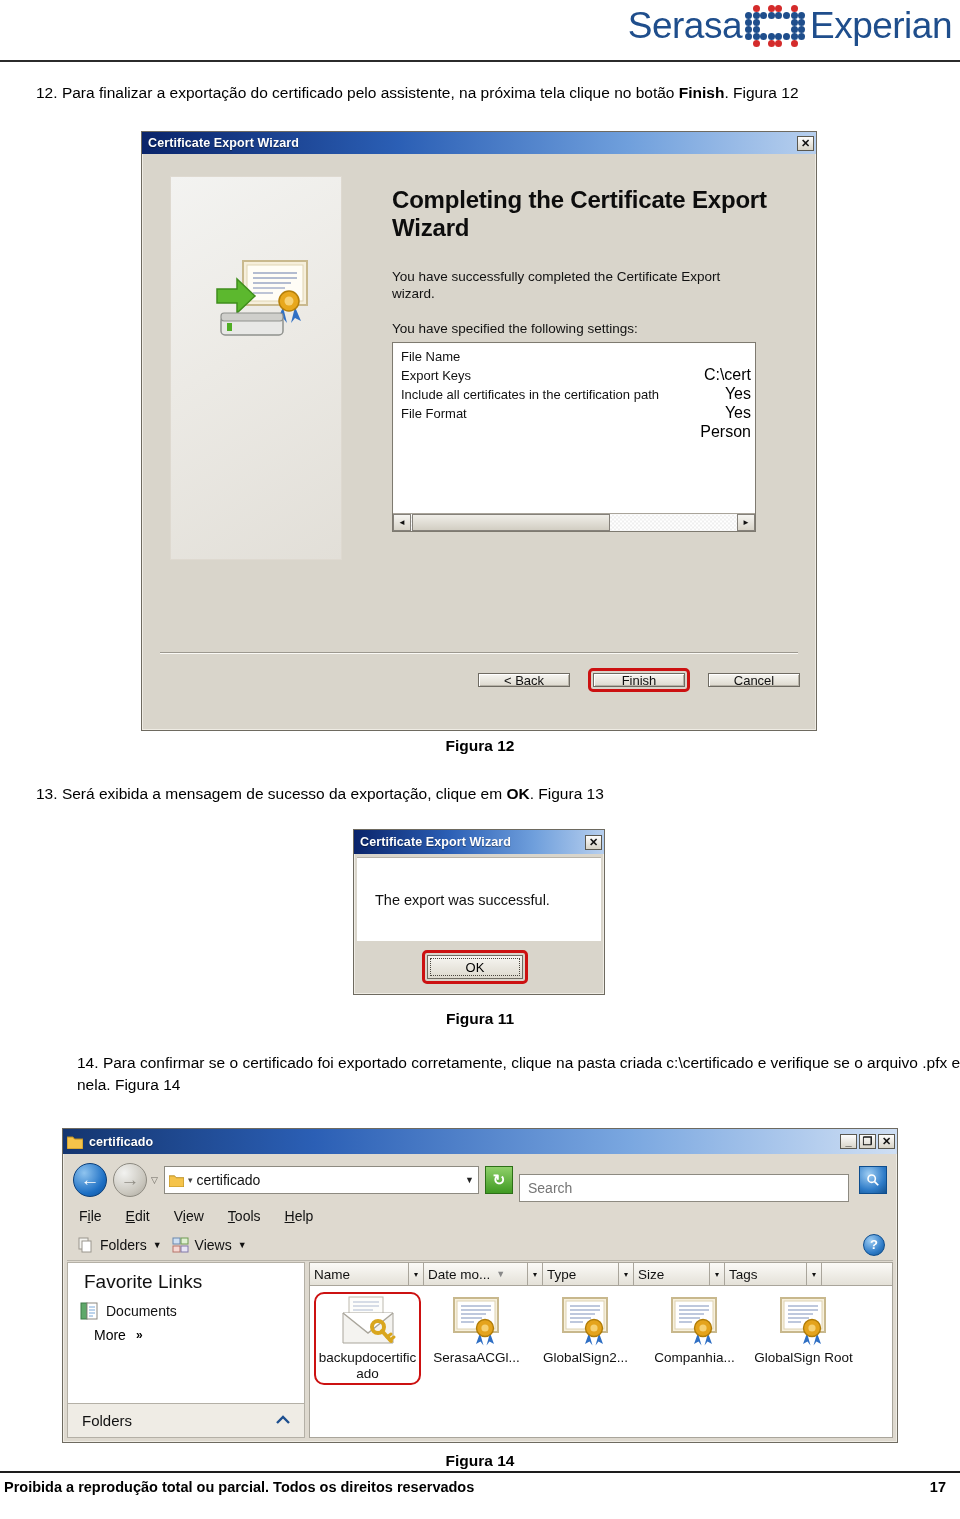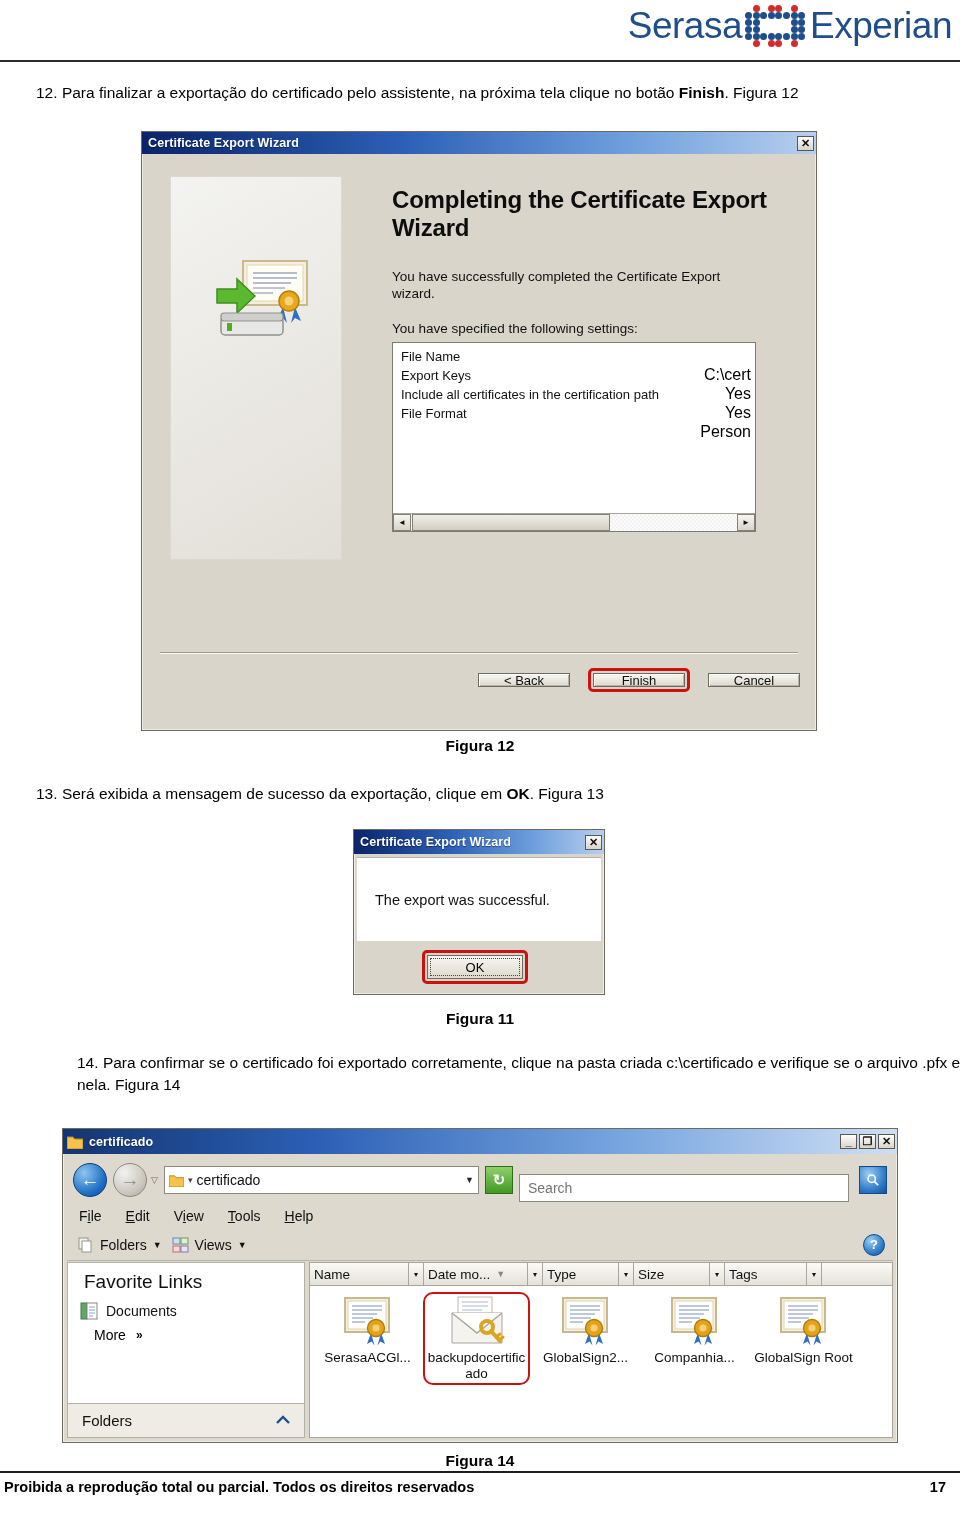--- a/index.html
+++ b/index.html
@@ -565,54 +565,54 @@
             <span>Size</span>
           </div>
           <div class="col-arrow">▾</div>
           <div class="col" style="width: 82px;">
             <span>Tags</span>
           </div>
           <div class="col-arrow">▾</div>
           <div class="col" style="flex: 1 1 0%;"></div>
         </div>
       <div class="files" id="files">
+          <div class="file-item selected">
+    <svg class="file-ico" viewBox="0 0 58 52">
+      <rect x="10" y="2" width="34" height="22" fill="#fdfdfb" stroke="#bdb9ae"></rect>
+      <g stroke="#b6c2d6" stroke-width="1.1">
+        <line x1="14" y1="7" x2="40" y2="7"></line>
+                <line x1="14" y1="11" x2="40" y2="11"></line>
+                <line x1="14" y1="15" x2="34" y2="15"></line>
+      </g>
+      <path d="M4 18 h50 v30 H4 z" fill="#f4f3f0" stroke="#a9a59b"></path>
+      <path d="M4 18 L29 38 L54 18" fill="#ffffff" stroke="#a9a59b" stroke-width="1.4"></path>
+      <circle cx="39" cy="32" r="6" fill="none" stroke="#d9a61e" stroke-width="4"></circle>
+      <path d="M43 36 L52 46" stroke="#d9a61e" stroke-width="4" stroke-linecap="round"></path>
+      <path d="M48 42 l4 -3 M51 45 l4 -3" stroke="#d9a61e" stroke-width="3" stroke-linecap="round"></path>
+    </svg>
+            <div class="file-label">backupdocertificado</div>
+          </div>
           <div class="file-item">
     <svg class="file-ico" viewBox="0 0 58 52">
       <rect x="6" y="3" width="44" height="34" fill="#f7f0dc" stroke="#c8b88d" stroke-width="2"></rect>
       <rect x="9" y="6" width="38" height="28" fill="#ffffff" stroke="#ded2b2"></rect>
       <g stroke="#93a3c6" stroke-width="1.2">
         <line x1="13" y1="11" x2="43" y2="11"></line>
                 <line x1="13" y1="15" x2="43" y2="15"></line>
         <line x1="13" y1="19" x2="38" y2="19"></line>
                 <line x1="13" y1="23" x2="34" y2="23"></line>
         <line x1="13" y1="27" x2="26" y2="27"></line>
       </g>
       <path d="M32 38 l-4 11 4.5 -2.5 3 4 z" fill="#2f6fc4"></path>
       <path d="M42 38 l4 11 -4.5 -2.5 -3 4 z" fill="#2f6fc4"></path>
       <circle cx="37" cy="33" r="8.5" fill="#e4a31c" stroke="#b07c08" stroke-width="1.4"></circle>
       <circle cx="37" cy="33" r="3.6" fill="#f6d071"></circle>
     </svg>
             <div class="file-label">SerasaACGl...</div>
           </div>
-          <div class="file-item selected">
-    <svg class="file-ico" viewBox="0 0 58 52">
-      <rect x="10" y="2" width="34" height="22" fill="#fdfdfb" stroke="#bdb9ae"></rect>
-      <g stroke="#b6c2d6" stroke-width="1.1">
-        <line x1="14" y1="7" x2="40" y2="7"></line>
-                <line x1="14" y1="11" x2="40" y2="11"></line>
-                <line x1="14" y1="15" x2="34" y2="15"></line>
-      </g>
-      <path d="M4 18 h50 v30 H4 z" fill="#f4f3f0" stroke="#a9a59b"></path>
-      <path d="M4 18 L29 38 L54 18" fill="#ffffff" stroke="#a9a59b" stroke-width="1.4"></path>
-      <circle cx="39" cy="32" r="6" fill="none" stroke="#d9a61e" stroke-width="4"></circle>
-      <path d="M43 36 L52 46" stroke="#d9a61e" stroke-width="4" stroke-linecap="round"></path>
-      <path d="M48 42 l4 -3 M51 45 l4 -3" stroke="#d9a61e" stroke-width="3" stroke-linecap="round"></path>
-    </svg>
-            <div class="file-label">backupdocertificado</div>
-          </div>
           <div class="file-item">
     <svg class="file-ico" viewBox="0 0 58 52">
       <rect x="6" y="3" width="44" height="34" fill="#f7f0dc" stroke="#c8b88d" stroke-width="2"></rect>
       <rect x="9" y="6" width="38" height="28" fill="#ffffff" stroke="#ded2b2"></rect>
       <g stroke="#93a3c6" stroke-width="1.2">
         <line x1="13" y1="11" x2="43" y2="11"></line>
                 <line x1="13" y1="15" x2="43" y2="15"></line>
         <line x1="13" y1="19" x2="38" y2="19"></line>
                 <line x1="13" y1="23" x2="34" y2="23"></line>
         <line x1="13" y1="27" x2="26" y2="27"></line>

